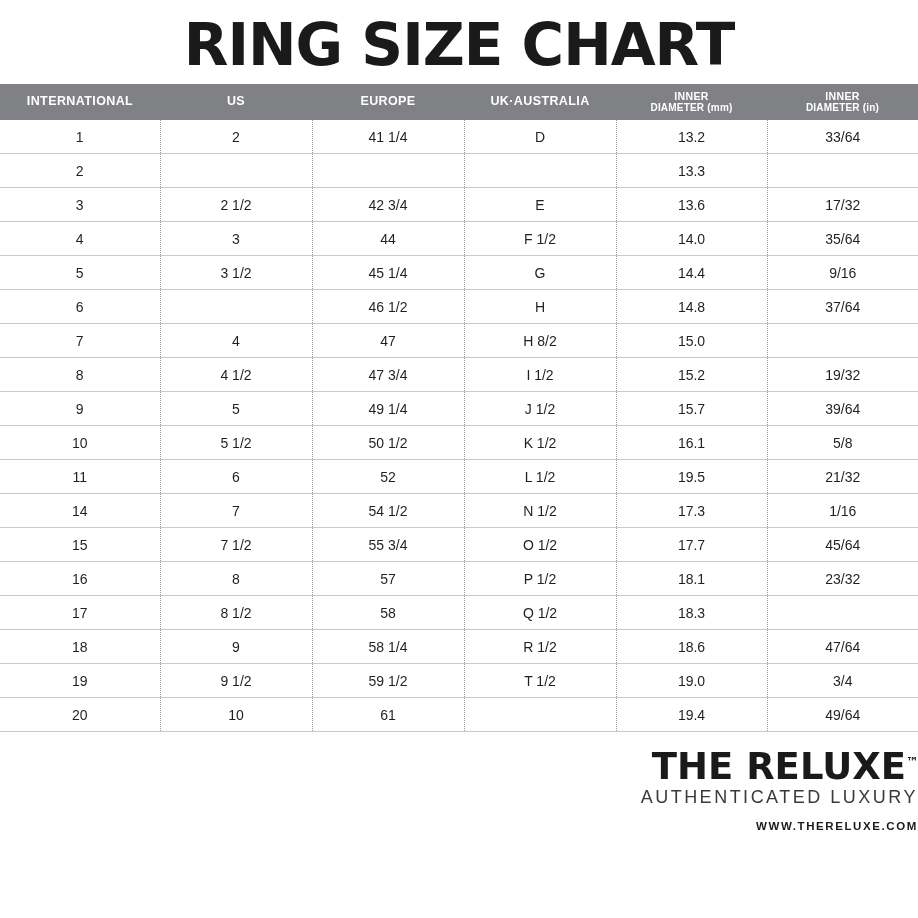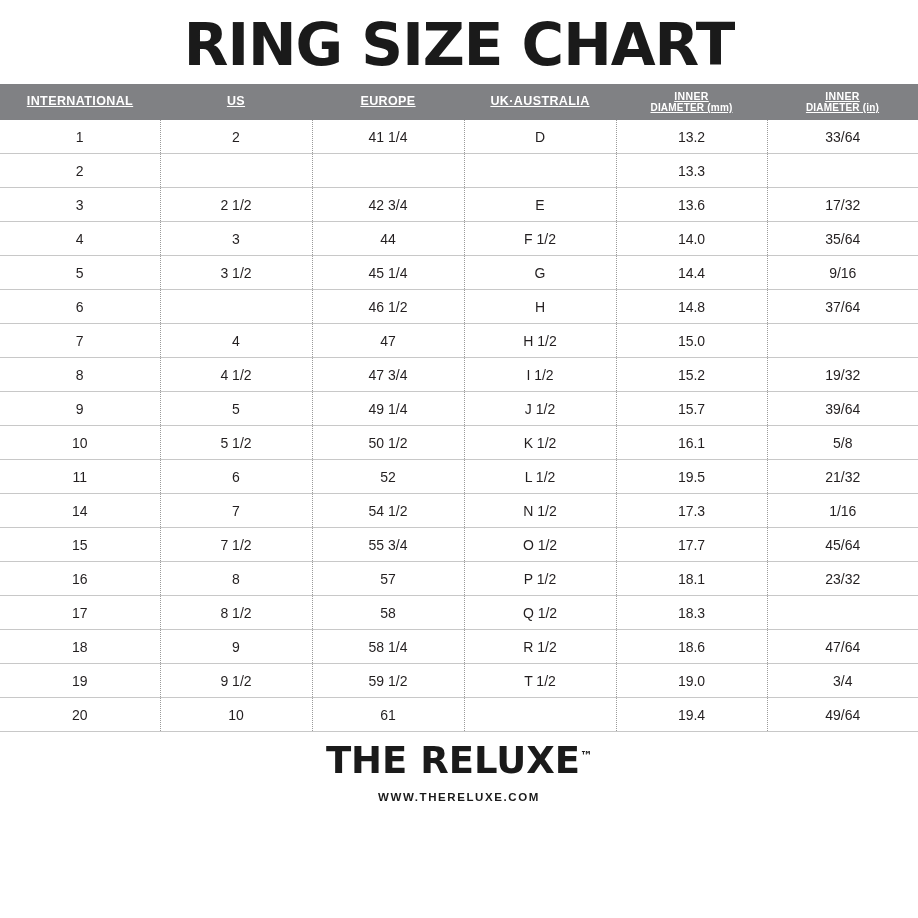--- a/index.html
+++ b/index.html
@@ -41,21 +41,20 @@
     background: #808184;
     color: #ffffff;
     font-size: 12.5px;
     font-weight: bold;
     letter-spacing: 0.4px;
     padding: 7px 2px;
     text-align: center;
     vertical-align: middle;
     border: none;
     line-height: 1.1;
-    text-decoration: underline;
   }
   table.chart thead th .sub {
     font-size: 10px;
     font-weight: bold;
     display: block;
     letter-spacing: 0.2px;
   }
   table.chart thead th .two-line {
     display: block;
     font-size: 10.5px;
@@ -80,22 +79,22 @@
   }
   
   col.c0 { width: 160px; }
   col.c1 { width: 152px; }
   col.c2 { width: 152px; }
   col.c3 { width: 152px; }
   col.c4 { width: 151px; }
   col.c5 { width: 151px; }
 
   .footer {
-    text-align: center;
-    margin-top: 10px;
+    text-align: right;
+    margin-top: 16px;
   }
   .brand {
     font-family: "DejaVu Sans", sans-serif;
     font-weight: 900;
     font-size: 37px;
     letter-spacing: 0px;
     color: #1a1a1a;
     line-height: 1;
     position: relative;
     display: inline-block;
@@ -208,21 +207,21 @@
         <td></td>
         <td>46 1/2</td>
         <td>H</td>
         <td>14.8</td>
         <td class="last">37/64</td>
       </tr>
       <tr>
         <td>7</td>
         <td>4</td>
         <td>47</td>
-        <td>H 1/2</td>
+        <td>H 8/2</td>
         <td>15.0</td>
         <td class="last"></td>
       </tr>
       <tr>
         <td>8</td>
         <td>4 1/2</td>
         <td>47 3/4</td>
         <td>I 1/2</td>
         <td>15.2</td>
         <td class="last">19/32</td>
@@ -307,16 +306,17 @@
         <td>19.4</td>
         <td class="last">49/64</td>
       </tr>
     </tbody>
   </table>
 
   <div class="footer">
     <div class="brand">
       <span>THE RELUXE</span><span class="tm">™</span>
     </div>
+    <div class="tagline">AUTHENTICATED LUXURY</div>
     <div class="url">WWW.THERELUXE.COM</div>
   </div>
 
 </div>
 
 </body></html>

